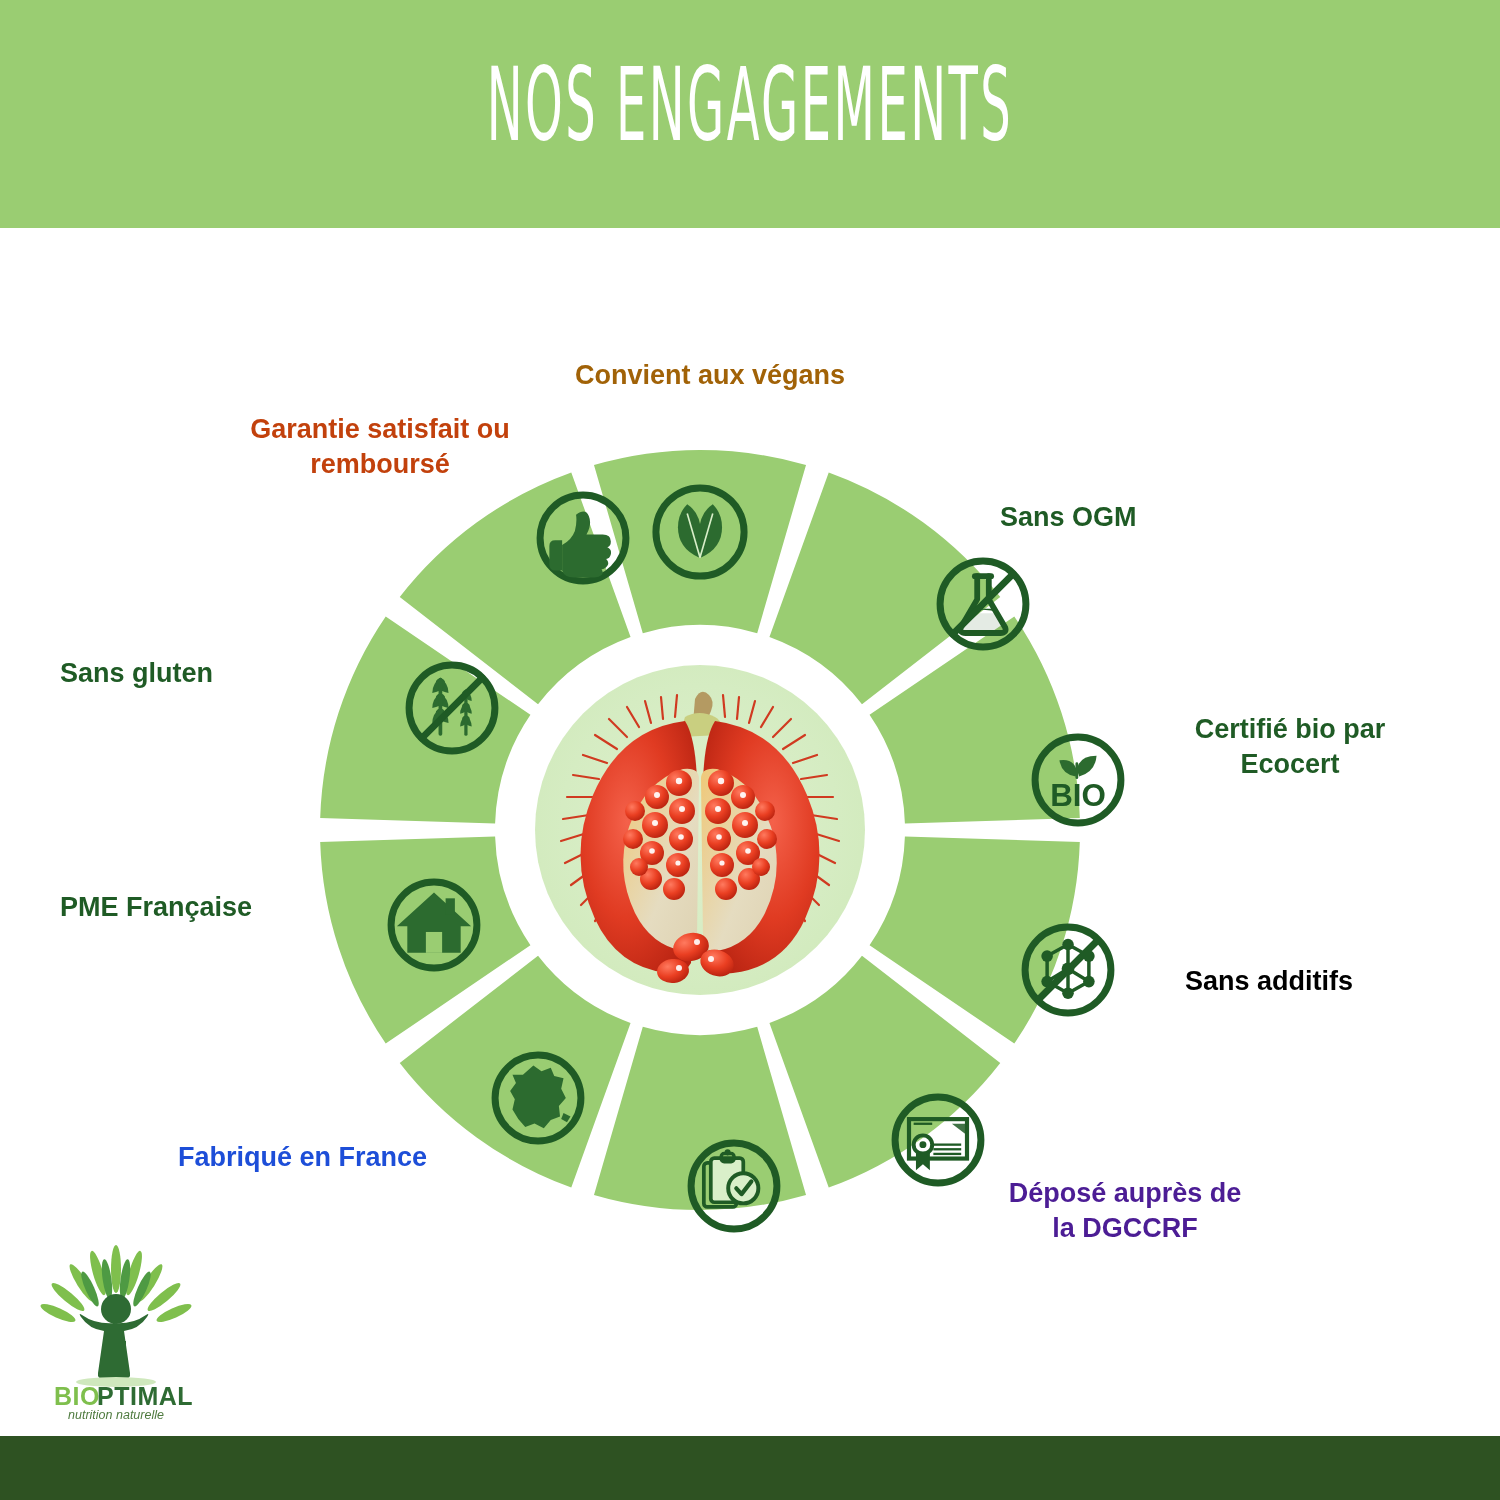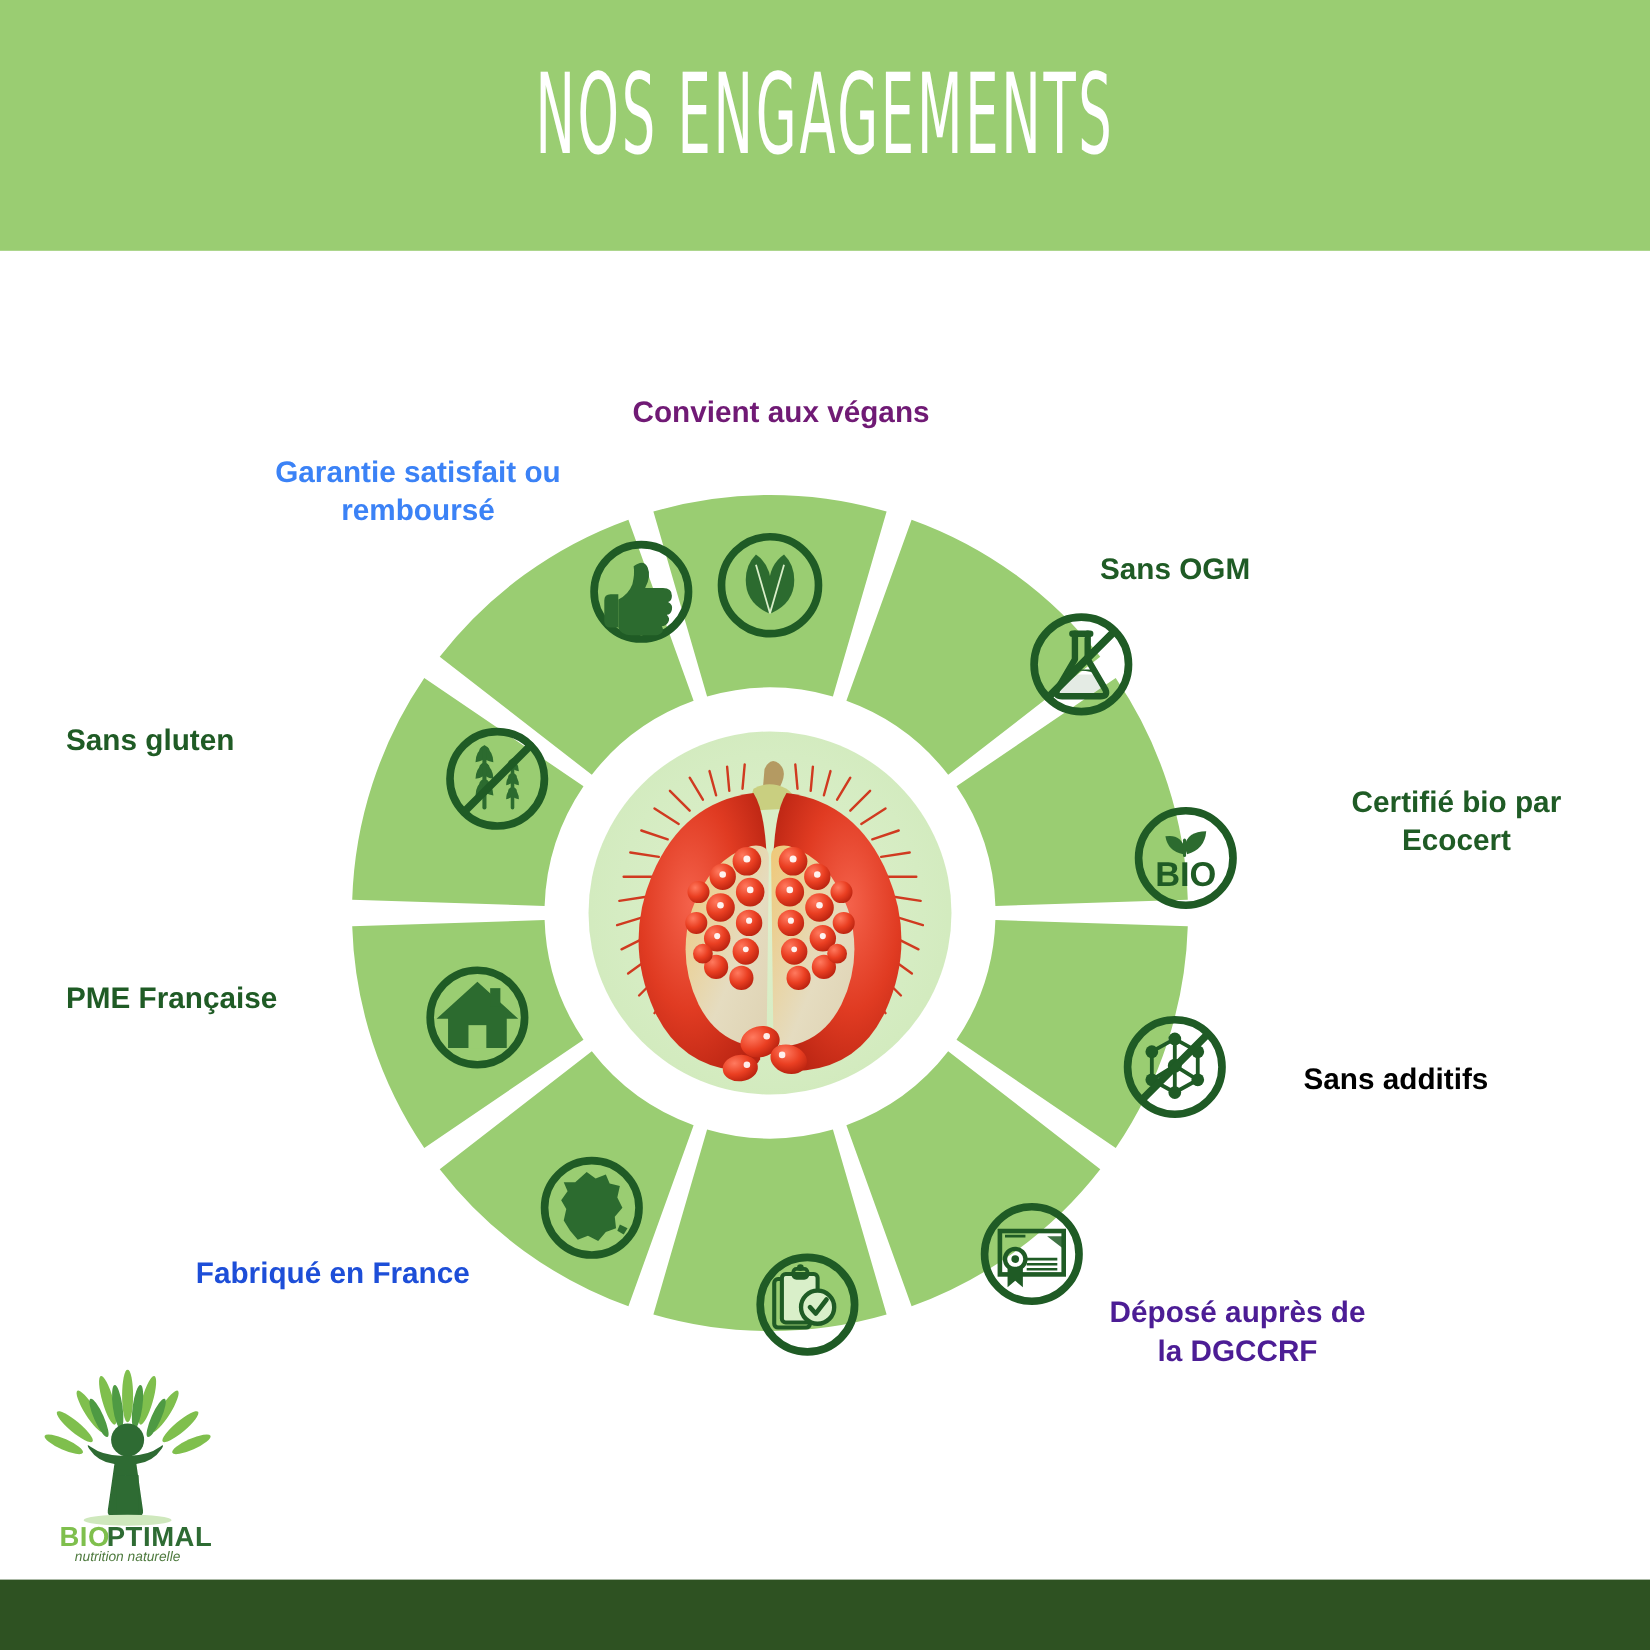--- a/index.html
+++ b/index.html
@@ -397,40 +397,40 @@
   </div>
 
   <div class="icon-badge" style="left:583px; top:538px;">
     <svg viewBox="0 0 100 100" xmlns="http://www.w3.org/2000/svg">
       <circle cx="50" cy="50" r="37" fill="none" stroke="#1F5B25" stroke-width="6"></circle>
       <path d="M44 30 q8 -6 11 1 q3 7 -2 16 l14 0 q7 0 7 6 q0 4 -3 5 q4 2 3 6 q-1 4 -4 4 q3 3 1 6 q-2 3 -5 3 q2 3 0 5 q-2 2 -6 2 l-18 0 q-8 0 -10 -6 l0 -22 q8 -4 11 -12 q2 -8 1 -14 z" fill="#2C6B2F"></path>
       <path d="M26 52 q-5 0 -5 5 l0 16 q0 5 5 5 l6 0 l0 -26 z" fill="#2C6B2F"></path>
     </svg>
   </div>
 
-  <div class="wlabel lbl-center" style="left: 500px; top: 358px; width: 420px; color: #701a75;">Convient aux végans</div>
+  <div class="wlabel lbl-center" style="left: 500px; top: 358px; width: 420px; color: #a16207;">Convient aux végans</div>
 
   <div class="wlabel lbl-left" style="left: 1000px; top: 500px; width: 330px; color: rgb(31, 91, 37);">Sans OGM</div>
 
-  <div class="wlabel lbl-center" style="left: 1184px; top: 712px; width: 280px; color: rgb(31, 91, 37);">Certifié bio par
+  <div class="wlabel lbl-center" style="left: 1150px; top: 712px; width: 280px; color: rgb(31, 91, 37);">Certifié bio par
 Ecocert</div>
 
   <div class="wlabel lbl-left" style="left: 1185px; top: 964px; width: 300px; color: #000000;">Sans additifs</div>
 
   <div class="wlabel lbl-center" style="left: 965px; top: 1176px; width: 320px; color: #4c1d95;">Déposé auprès de
 la DGCCRF</div>
 
 
   <div class="wlabel lbl-right" style="left: 178px; top: 1140px; width: 340px; color: #1d4ed8;">Fabriqué en France</div>
 
   <div class="wlabel lbl-right" style="left: 60px; top: 890px; width: 258px; color: rgb(31, 91, 37);">PME Française</div>
 
   <div class="wlabel lbl-right" style="left: 60px; top: 656px; width: 262px; color: rgb(31, 91, 37);">Sans gluten</div>
 
-  <div class="wlabel lbl-center" style="left: 220px; top: 412px; width: 320px; color: #3b82f6;">Garantie satisfait ou
+  <div class="wlabel lbl-center" style="left: 220px; top: 412px; width: 320px; color: #c2410c;">Garantie satisfait ou
 remboursé</div>
 
   <div id="logo">
     <svg viewBox="0 0 180 180" xmlns="http://www.w3.org/2000/svg">
       <g fill="#7FBF4D">
         <ellipse cx="90" cy="24" rx="5" ry="24"></ellipse>
         <ellipse cx="72" cy="28" rx="5" ry="23" transform="rotate(-16 72 28)"></ellipse>
         <ellipse cx="56" cy="38" rx="5" ry="22" transform="rotate(-32 56 38)"></ellipse>
         <ellipse cx="42" cy="52" rx="5" ry="21" transform="rotate(-50 42 52)"></ellipse>
         <ellipse cx="32" cy="68" rx="5" ry="19" transform="rotate(-66 32 68)"></ellipse>

